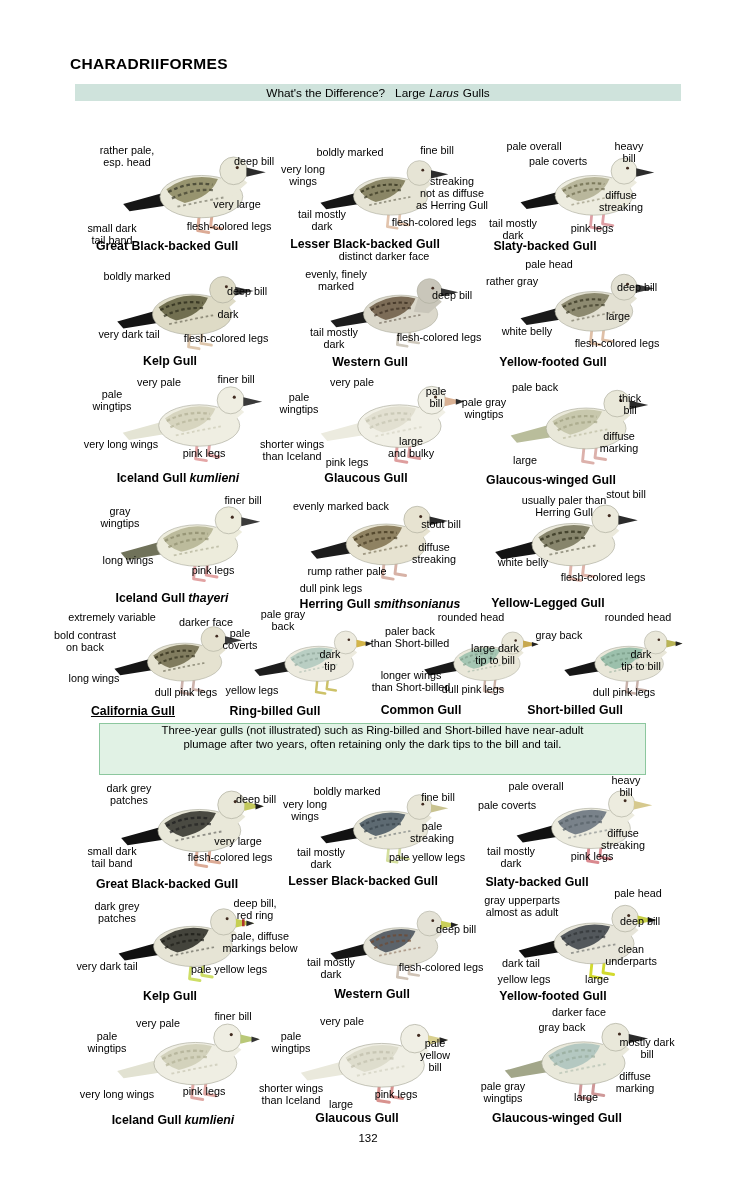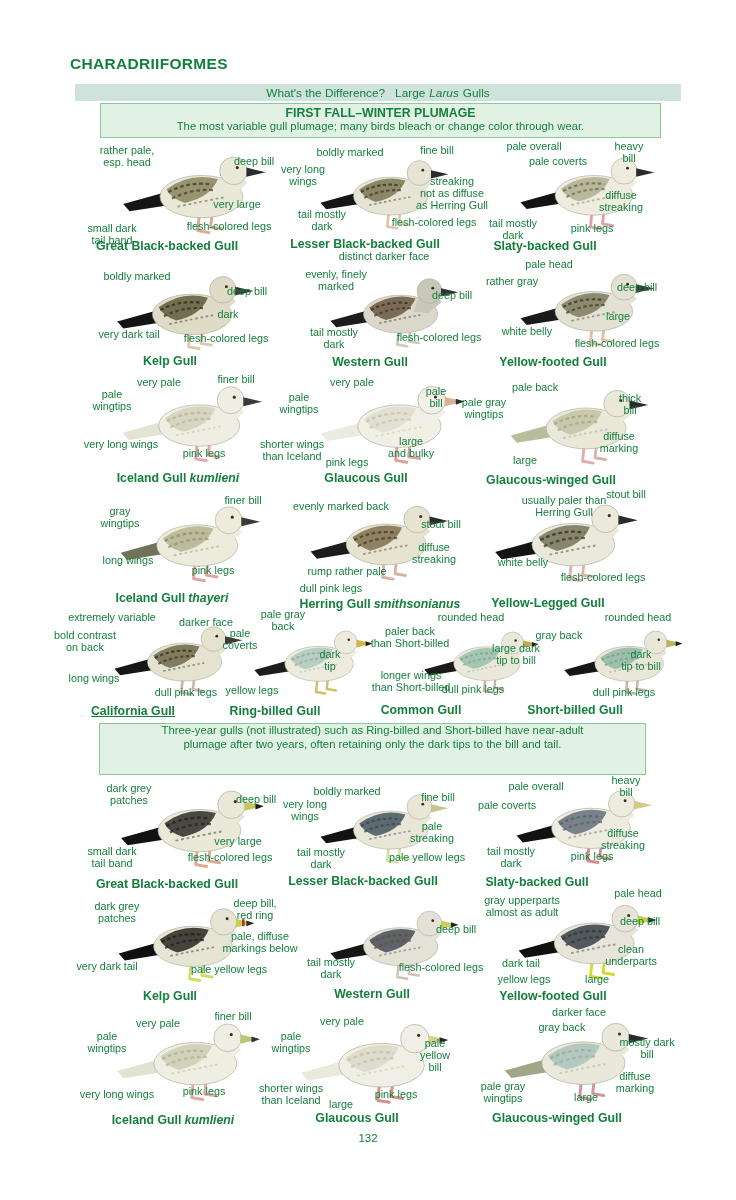--- a/index.html
+++ b/index.html
@@ -19,34 +19,30 @@
          text-align:center;white-space:pre-line;}
   .gull-name{position:absolute;transform:translateX(-50%);font-size:12.3px;font-weight:bold;white-space:nowrap;}
   .gull-name i{margin-left:3px;}
   .bird{position:absolute;}
   .bird svg{width:100%;height:100%;display:block;}
   .pagenum{position:absolute;left:0;width:736px;top:1132px;text-align:center;font-size:11.5px;}
 </style>
 </head>
 <body>
 
-<div id="canvas" style="--banner-bg: #cfe3dc; --box-bg: #e1f2e5; --box-border: #8cc79e; color: #15803d;">
+<div id="canvas" style="--banner-bg: #cfe3dc; --box-bg: #e1f2e5; --box-border: #8cc79e; color: #000000;">
   <div class="header">CHARADRIIFORMES</div>
 
   <div class="banner">
     <span class="q">What's the Difference?</span>
     <span>Large</span>
     <i>Larus</i>
     <span>Gulls</span>
   </div>
 
-  <div class="secbox box1">
-    <div class="sectitle">FIRST FALL–WINTER PLUMAGE</div>
-    <div class="subtitle">The most variable gull plumage; many birds bleach or change color through wear.</div>
-  </div>
 
   <div class="secbox box2">
     <div class="subtitle">Three-year gulls (not illustrated) such as Ring-billed and Short-billed have near-adult
 plumage after two years, often retaining only the dark tips to the bill and tail.</div>
   </div>
 
   <div id="panels">
       <div class="bird" style="left: 118px; top: 146px; width: 152px; height: 92px;">
         <svg viewBox="0 0 160 100" preserveAspectRatio="xMidYMid meet">
           <polyline points="86,72 84,92 96,94" fill="none" stroke="#dcab96" stroke-width="3.2" stroke-linecap="round" stroke-linejoin="round"></polyline>
@@ -397,21 +393,21 @@
           <path d="M56,57 Q78,46 102,48" stroke="#84a18f" stroke-width="2.5" fill="none" stroke-dasharray="4 3" opacity="0.7"></path>
           <path d="M62,66 Q90,60 112,56" stroke="#84a18f" stroke-width="2" fill="none" stroke-dasharray="3 3" opacity="0.45"></path>
           <polygon points="137,23.5 158,28.5 137,33.5" fill="#c7a84e"></polygon>
           <polygon points="149,25.5 158,28.5 149,32" fill="#222222"></polygon>
           <circle cx="127" cy="23.5" r="1.7" fill="#402b20"></circle>
         </svg>
       </div>
       <div class="label" style="left: 471px; top: 611px;">rounded head</div>
       <div class="label" style="left: 410px; top: 625px;">paler back
 than Short-billed</div>
-      <div class="label" style="left: 516px; top: 642px;">large dark
+      <div class="label" style="left: 495px; top: 642px;">large dark
 tip to bill</div>
       <div class="label" style="left: 411px; top: 669px;">longer wings
 than Short-billed</div>
       <div class="label" style="left: 473px; top: 683px;">dull pink legs</div>
       <div class="gull-name" style="left: 421px; top: 703px;"><span>Common Gull</span></div>
       <div class="bird" style="left: 562px; top: 620px; width: 122px; height: 80px;">
         <svg viewBox="0 0 160 100" preserveAspectRatio="xMidYMid meet">
           <polyline points="86,72 84,92 96,94" fill="none" stroke="#c9b2aa" stroke-width="3.2" stroke-linecap="round" stroke-linejoin="round"></polyline>
           <polyline points="100,71 98,88 110,90" fill="none" stroke="#c9b2aa" stroke-width="3.2" stroke-linecap="round" stroke-linejoin="round"></polyline>
           <polygon points="3,63 50,50 54,64 10,71" fill="#161616"></polygon>

